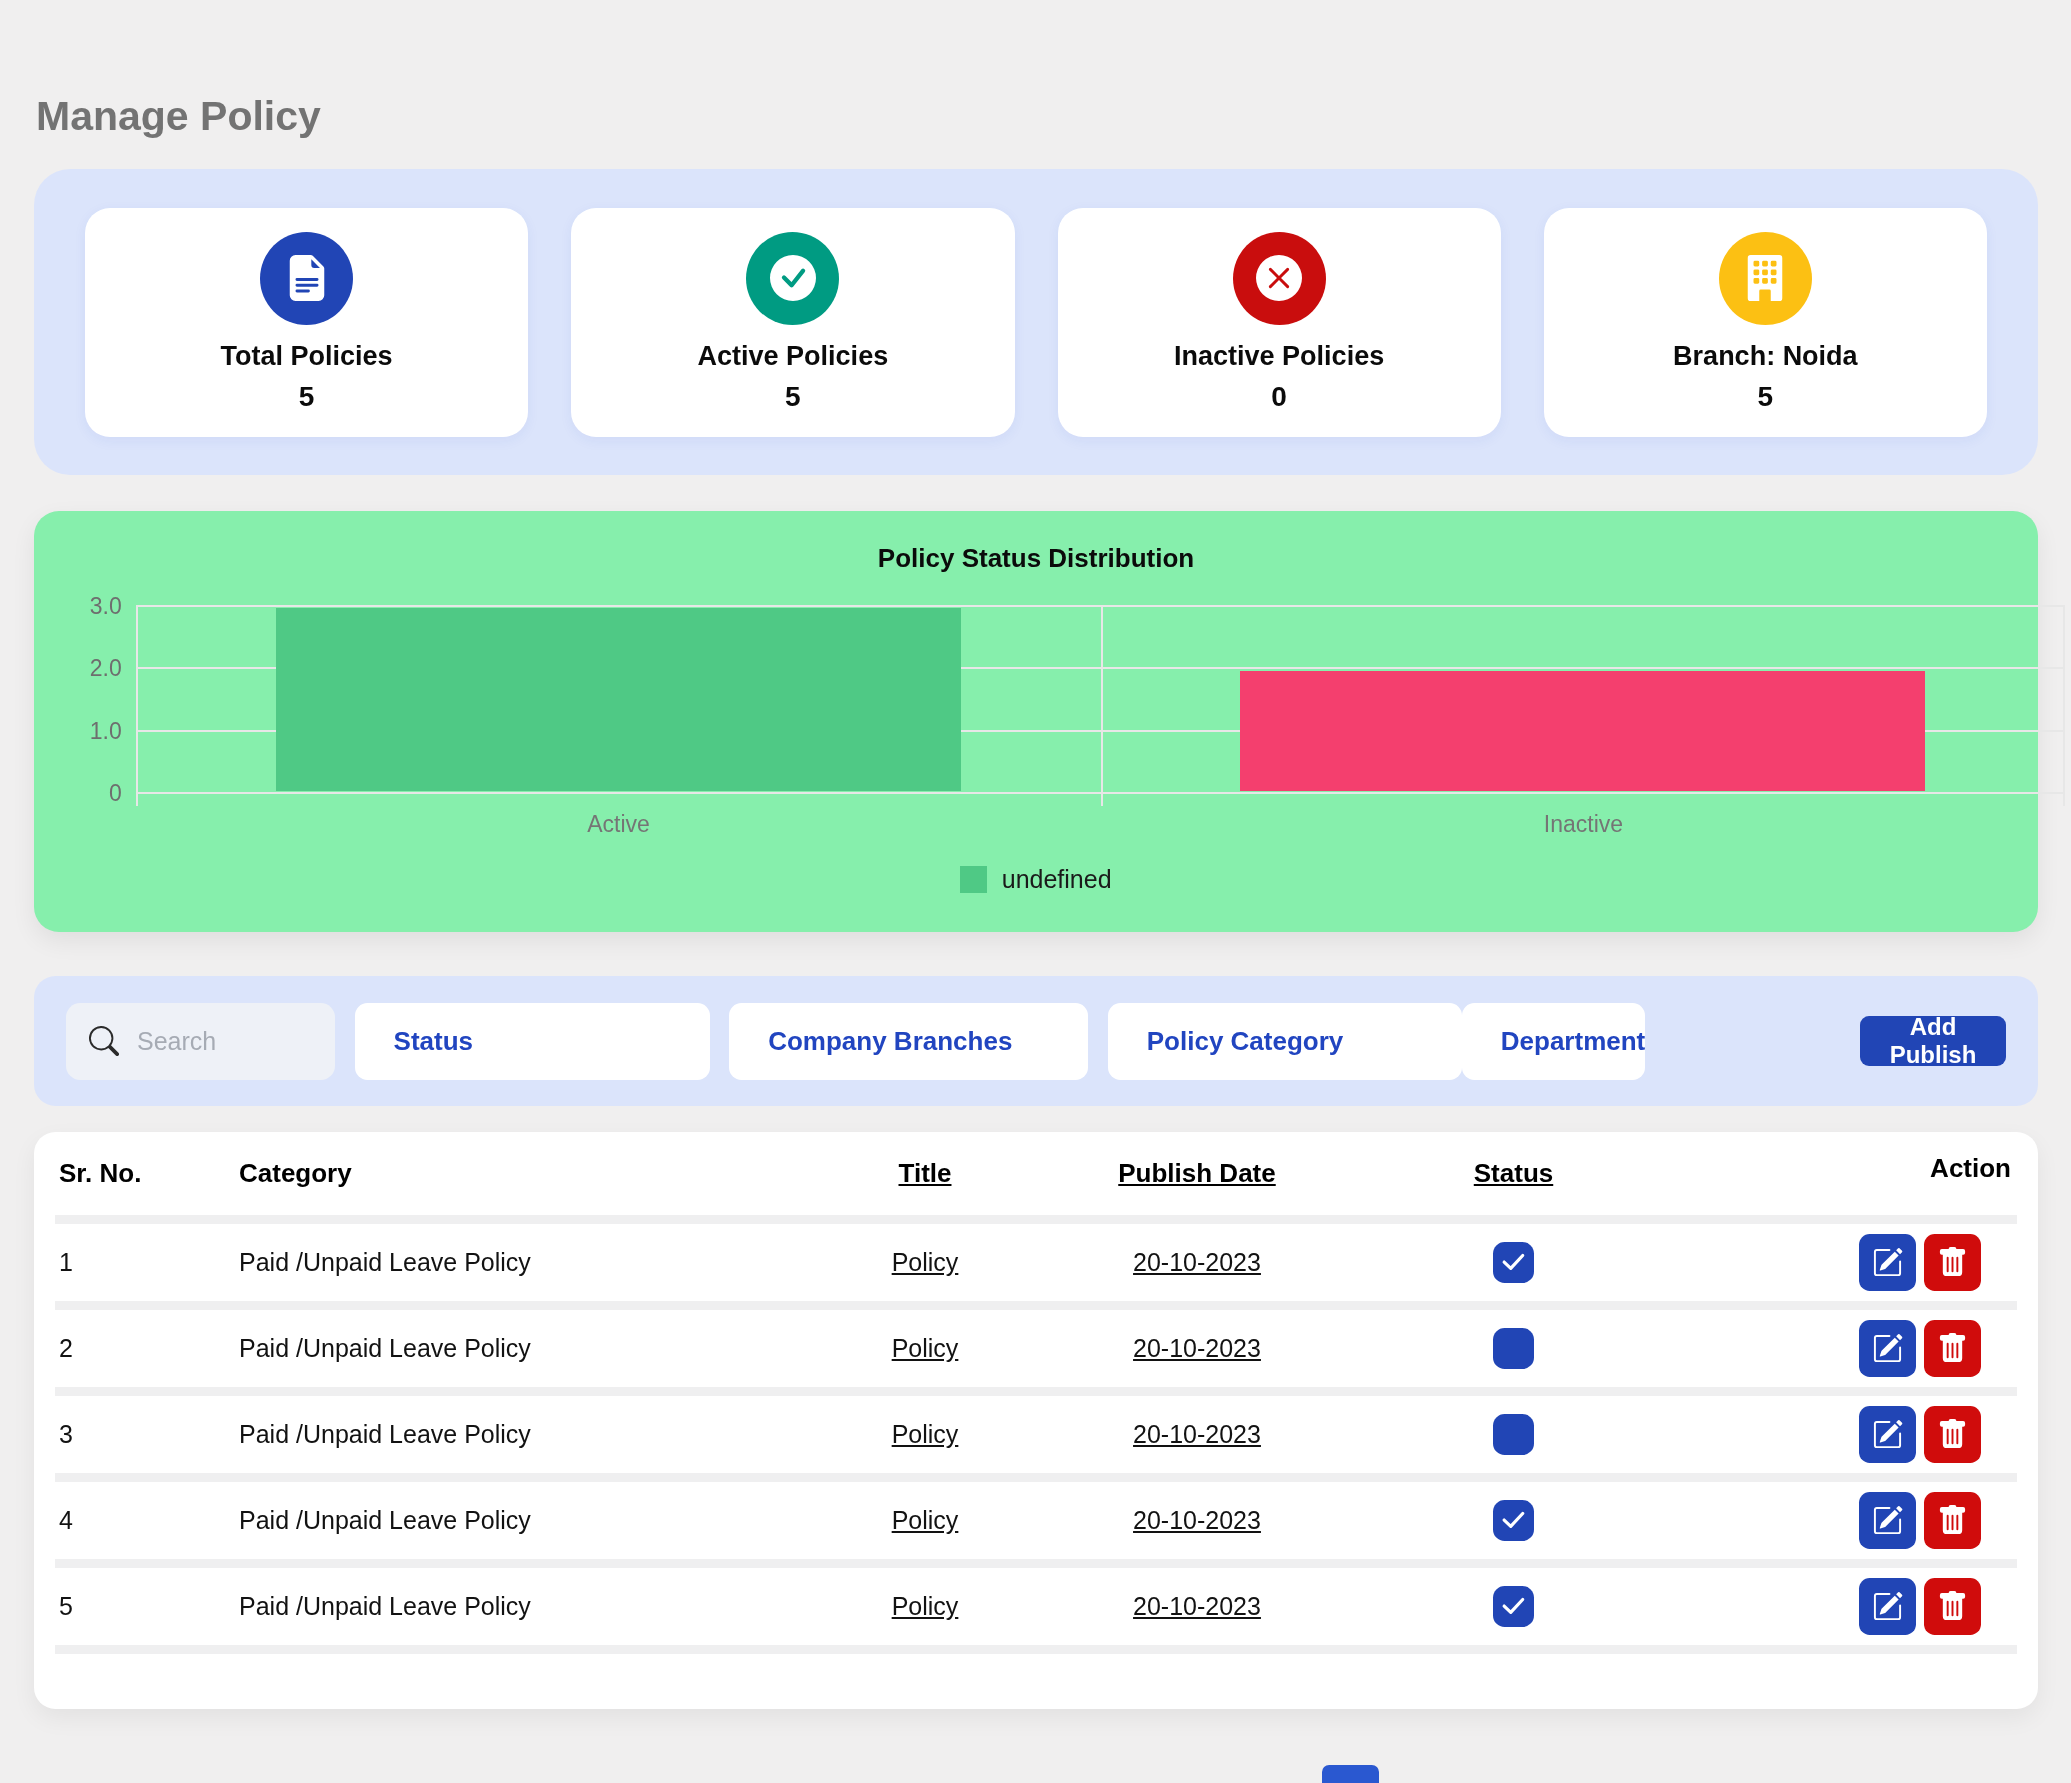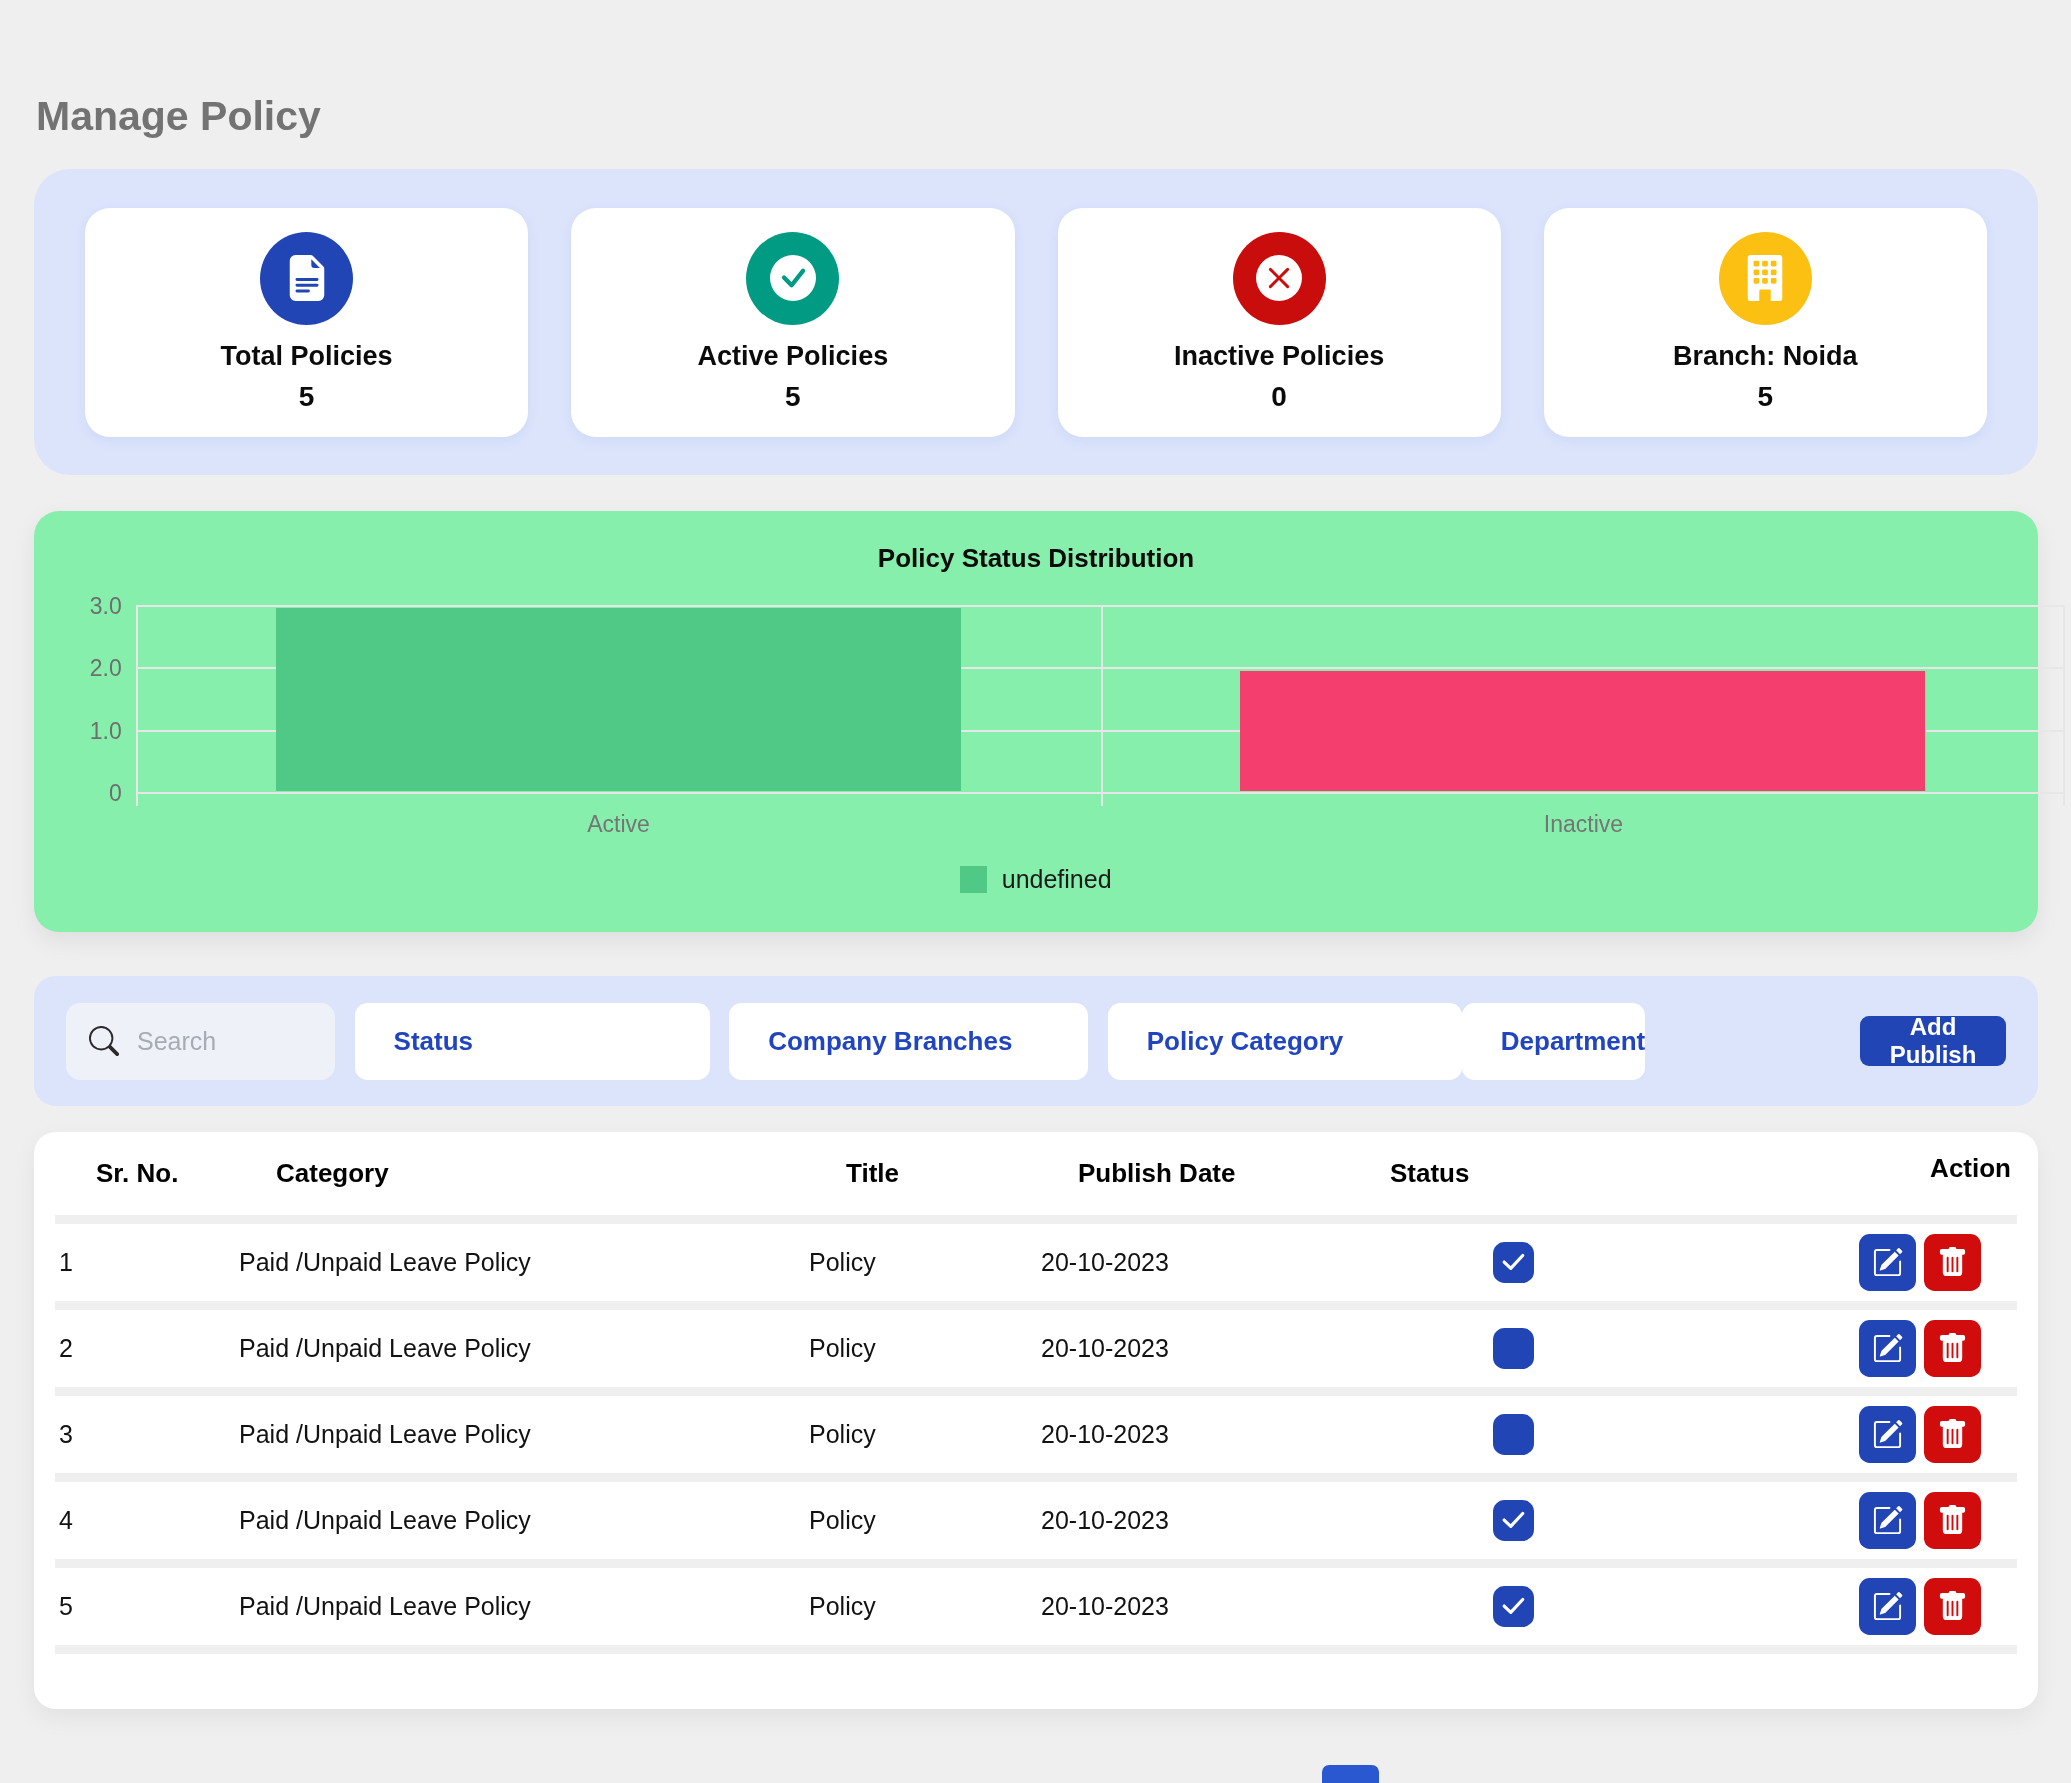--- a/index.html
+++ b/index.html
@@ -36,23 +36,23 @@
   .dropdown{height:77px;background:#fff;border-radius:12.5px;display:flex;align-items:center;padding-left:39px;box-sizing:border-box;font-size:26px;font-weight:700;color:#2145c0;cursor:pointer;}
   .dropdown:nth-of-type(1){width:266px;margin-left:31px;}
   .dropdown:nth-of-type(2){width:355px;margin-left:19.6px;}
   .dropdown:nth-of-type(3){width:359px;margin-left:19.6px;}
   .dropdown:nth-of-type(4){width:354px;margin-left:19.6px;}
   .add-btn{margin-left:auto;width:146px;height:50px;background:#2145b5;border:none;border-radius:9px;color:#fff;font-size:24px;font-weight:600;font-family:"Liberation Sans",sans-serif;display:flex;align-items:center;justify-content:center;cursor:pointer;}
 
   
   .table-card{position:absolute;left:34px;top:1132px;width:2004px;height:577px;background:#fff;border-radius:21.4px;box-shadow:0 9px 25px rgba(0,0,0,0.06);overflow:hidden;}
   .grid-row{display:grid;grid-template-columns:205px 570px 232px 312px 321px 1fr;align-items:center;}
-  .thead{height:83px;font-size:26px;font-weight:700;color:#000;padding-left:37px;}
+  .thead{height:83px;font-size:26px;font-weight:700;color:#000;}
   .c1{padding-left:25px;}
-  .c3,.c4,.c5{text-align:left;}
+  .c3,.c4,.c5{text-align:center;text-decoration:underline;}
   .c6{text-align:right;padding-right:27px;}
   .thead .c6{position:relative;top:-5.3px;}
   .divider{height:9px;background:#efeff0;margin:0 21.4px;}
   .trow{height:77px;font-size:25px;color:#121212;}
   .checkbox{width:41px;height:41px;border-radius:11.6px;background:#2145b5;margin:0 auto;display:flex;align-items:center;justify-content:center;cursor:pointer;}
   .checkbox svg{width:28.5px;height:28.5px;}
   .actions{display:flex;justify-content:flex-end;gap:8px;padding-right:57px;}
   .abtn{width:57px;height:57px;border-radius:10.7px;border:none;display:flex;align-items:center;justify-content:center;cursor:pointer;}
   .abtn svg{width:31px;height:31px;}
   .abtn.edit{background:#2145b5;}

